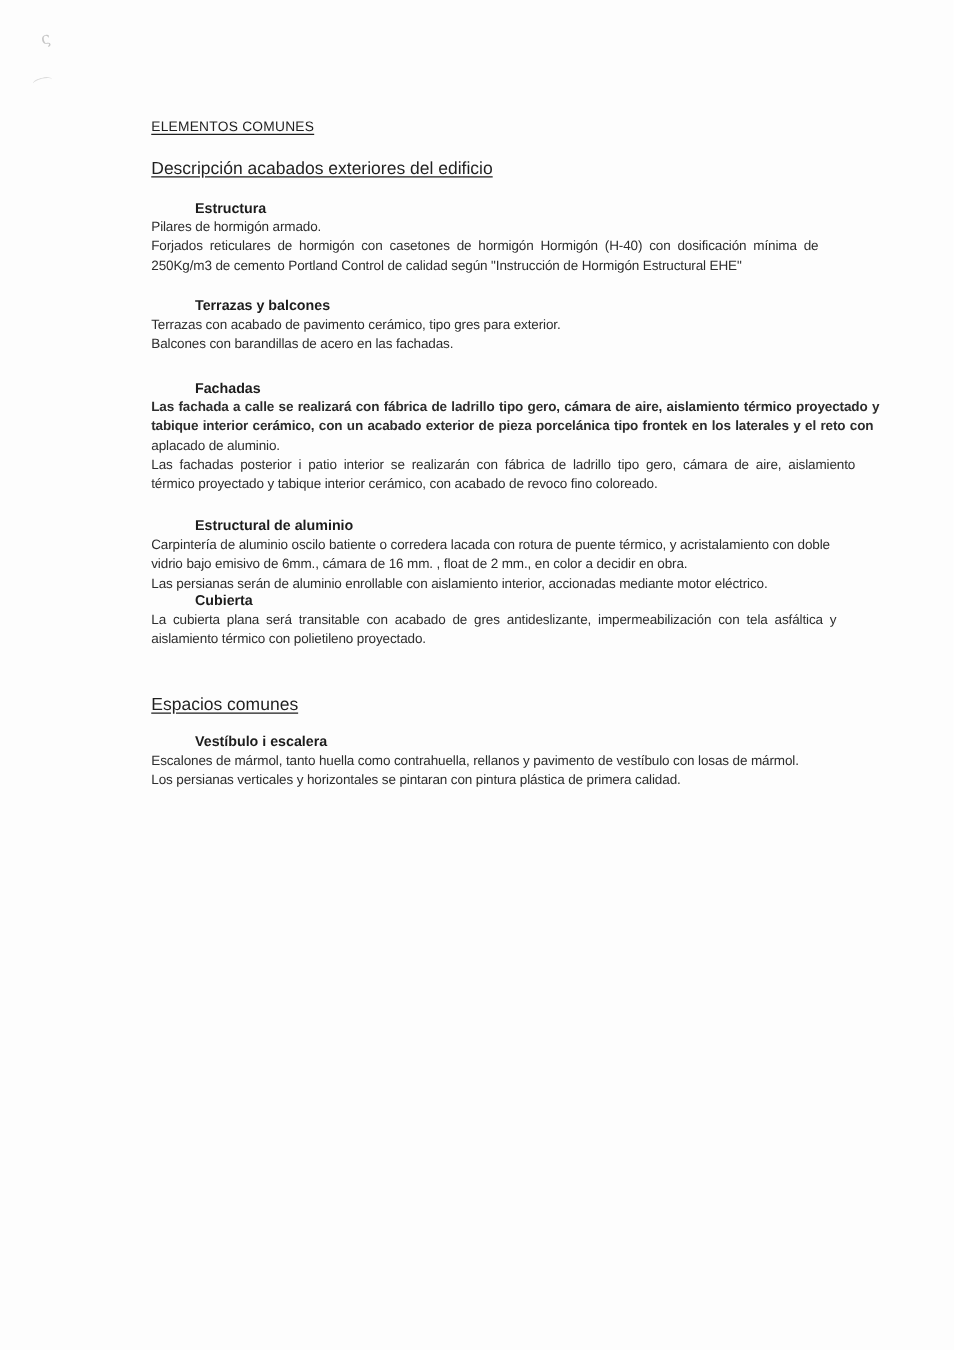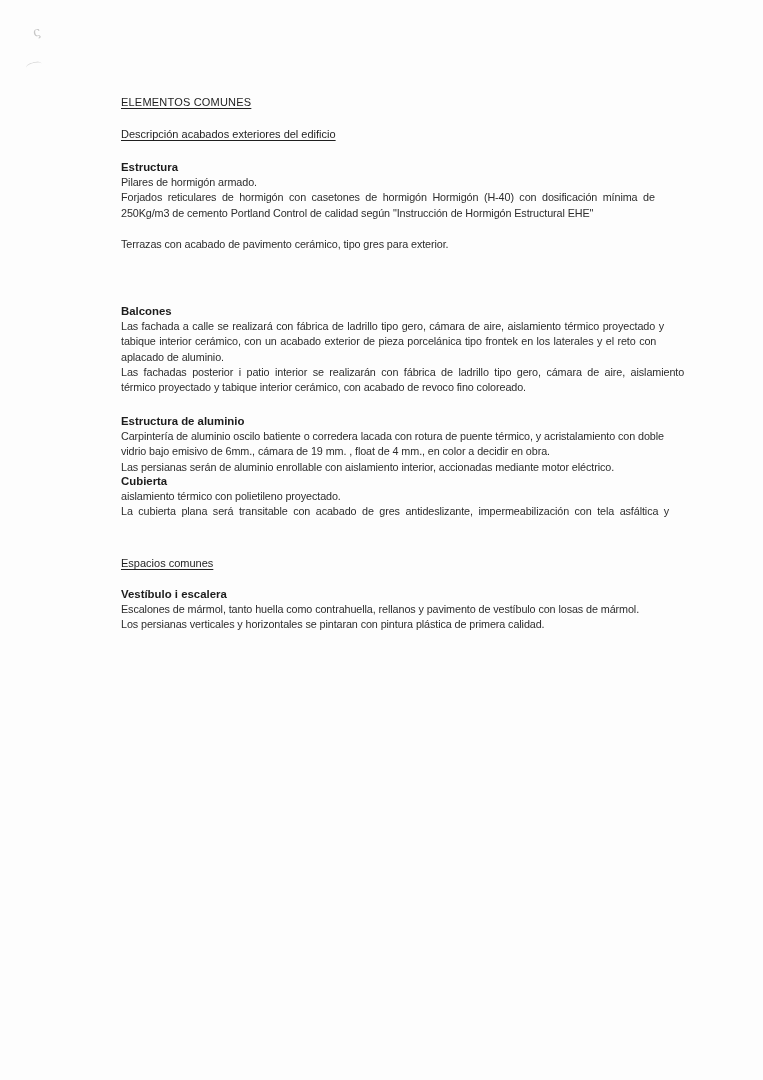--- a/index.html
+++ b/index.html
@@ -33,44 +33,45 @@
     position:absolute; left:121px; top:95px;
     font-size:11px; line-height:15px;
     color:#1f1f1f;
     text-decoration:underline;
     text-underline-offset:2px;
     letter-spacing:.2px;
     white-space:nowrap;
   }
   .doc-subtitle, .group-heading {
     position:absolute; left:121px;
-    font-size:11px; line-height:15px;
+    font-size:14px; line-height:15px;
     color:#1f1f1f;
     text-decoration:underline;
     text-underline-offset:2px;
     white-space:nowrap;
   }
   .doc-subtitle { top:127px; }
   .group-heading { top:556px; }
 
   .sec { position:absolute; left:121px; width:573px; }
 
   .h {
     font-weight:bold;
     font-size:11.4px; height:16px; line-height:16px;
     color:#1c1c1c;
     white-space:nowrap;
+    margin-left:35px;
   }
   .ln {
     font-size:10.8px; height:15.3px; line-height:15.3px;
     letter-spacing:-0.1px;
     white-space:nowrap;
   }
   .just { word-spacing:2.6px; }
-  .just-sm { word-spacing:.6px; }
+  .just-sm { word-spacing:.6px;font-weight:bold; }
 </style>
 </head>
 <body>
 
 <div class="page">
 
   <span class="smudge1">ς</span>
   <span class="smudge2"></span>
 
   <div class="doc-title">ELEMENTOS COMUNES</div>
@@ -78,43 +79,45 @@
   <div class="doc-subtitle">Descripción acabados exteriores del edificio</div>
 
   <section class="sec" style="top:159px">
     <div class="h">Estructura</div>
     <div class="ln">Pilares de hormigón armado.</div>
     <div class="ln just">Forjados reticulares de hormigón con casetones de hormigón Hormigón (H-40) con dosificación mínima de</div>
     <div class="ln">250Kg/m3 de cemento Portland Control de calidad según "Instrucción de Hormigón Estructural EHE"</div>
   </section>
 
   <section class="sec" style="top:237px">
+    <div class="h">Terrazas y balcones</div>
     <div class="ln">Terrazas con acabado de pavimento cerámico, tipo gres para exterior.</div>
+    <div class="ln">Balcones con barandillas de acero en las fachadas.</div>
   </section>
 
   <section class="sec" style="top:303px">
-    <div class="h">Balcones</div>
+    <div class="h">Fachadas</div>
     <div class="ln just-sm">Las fachada a calle se realizará con fábrica de ladrillo tipo gero, cámara de aire, aislamiento térmico proyectado y</div>
     <div class="ln just-sm">tabique interior cerámico, con un acabado exterior de pieza porcelánica tipo frontek en los laterales y el reto con</div>
     <div class="ln">aplacado de aluminio.</div>
     <div class="ln just">Las fachadas posterior i patio interior se realizarán con fábrica de ladrillo tipo gero, cámara de aire, aislamiento</div>
     <div class="ln">térmico proyectado y tabique interior cerámico, con acabado de revoco fino coloreado.</div>
   </section>
 
   <section class="sec" style="top:413px">
-    <div class="h">Estructura de aluminio</div>
+    <div class="h">Estructural de aluminio</div>
     <div class="ln">Carpintería de aluminio oscilo batiente o corredera lacada con rotura de puente térmico, y acristalamiento con doble</div>
-    <div class="ln">vidrio bajo emisivo de 6mm., cámara de 19 mm. , float de 4 mm., en color a decidir en obra.</div>
+    <div class="ln">vidrio bajo emisivo de 6mm., cámara de 16 mm. , float de 2 mm., en color a decidir en obra.</div>
     <div class="ln">Las persianas serán de aluminio enrollable con aislamiento interior, accionadas mediante motor eléctrico.</div>
   </section>
 
   <section class="sec" style="top:473px">
     <div class="h">Cubierta</div>
+    <div class="ln just">La cubierta plana será transitable con acabado de gres antideslizante, impermeabilización con tela asfáltica y</div>
     <div class="ln">aislamiento térmico con polietileno  proyectado.</div>
-    <div class="ln just">La cubierta plana será transitable con acabado de gres antideslizante, impermeabilización con tela asfáltica y</div>
   </section>
 
   <div class="group-heading">Espacios comunes</div>
 
   <section class="sec" style="top:586px">
     <div class="h">Vestíbulo i escalera</div>
     <div class="ln">Escalones de mármol, tanto huella como contrahuella, rellanos y pavimento de vestíbulo con losas de mármol.</div>
     <div class="ln">Los persianas verticales y horizontales se pintaran con pintura plástica de primera calidad.</div>
   </section>
 

